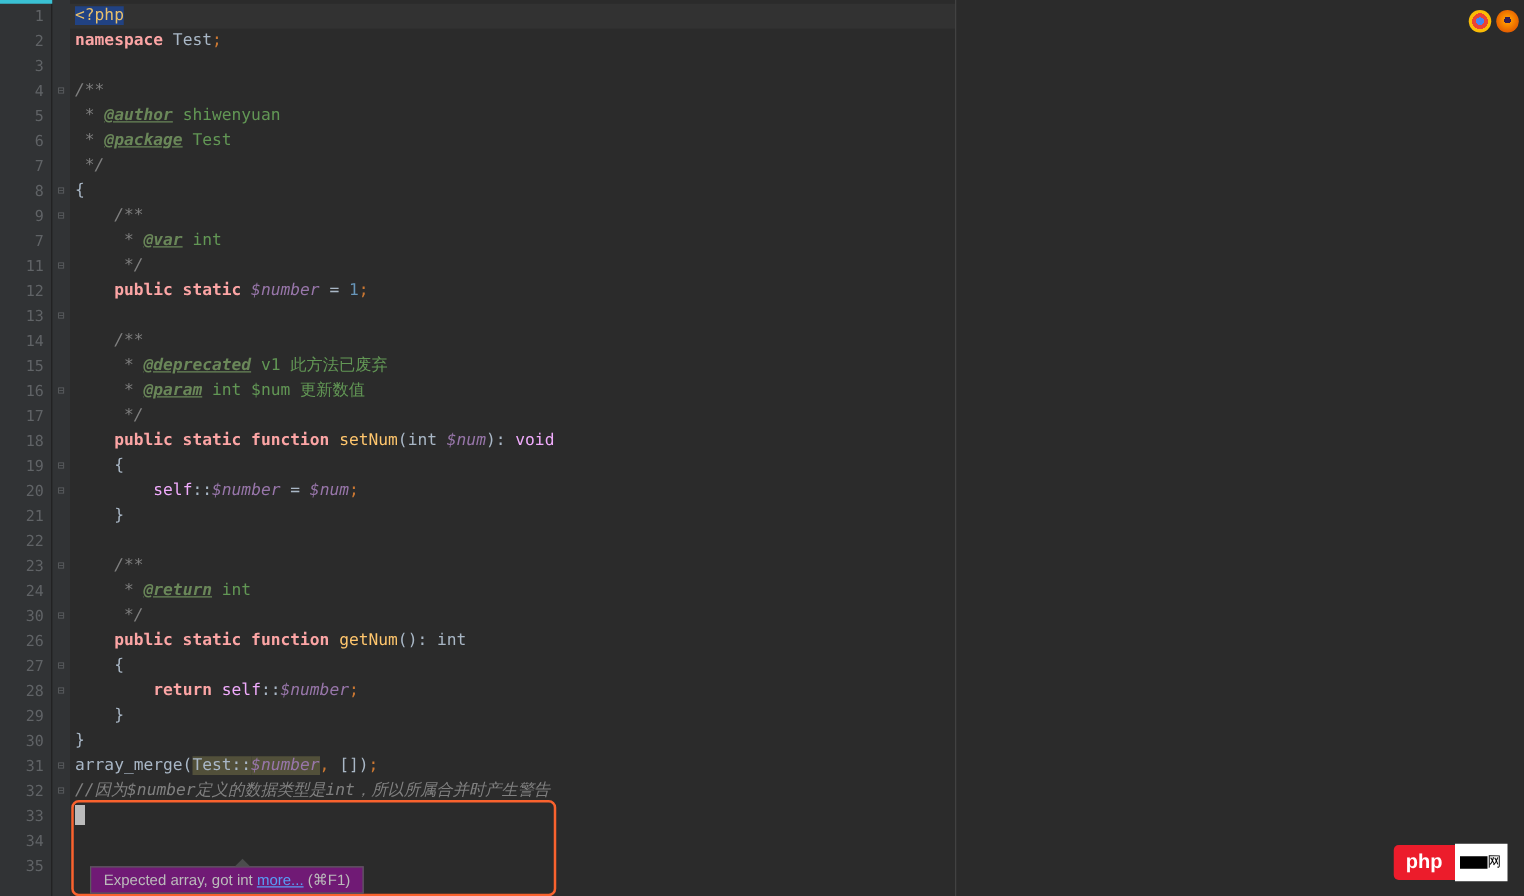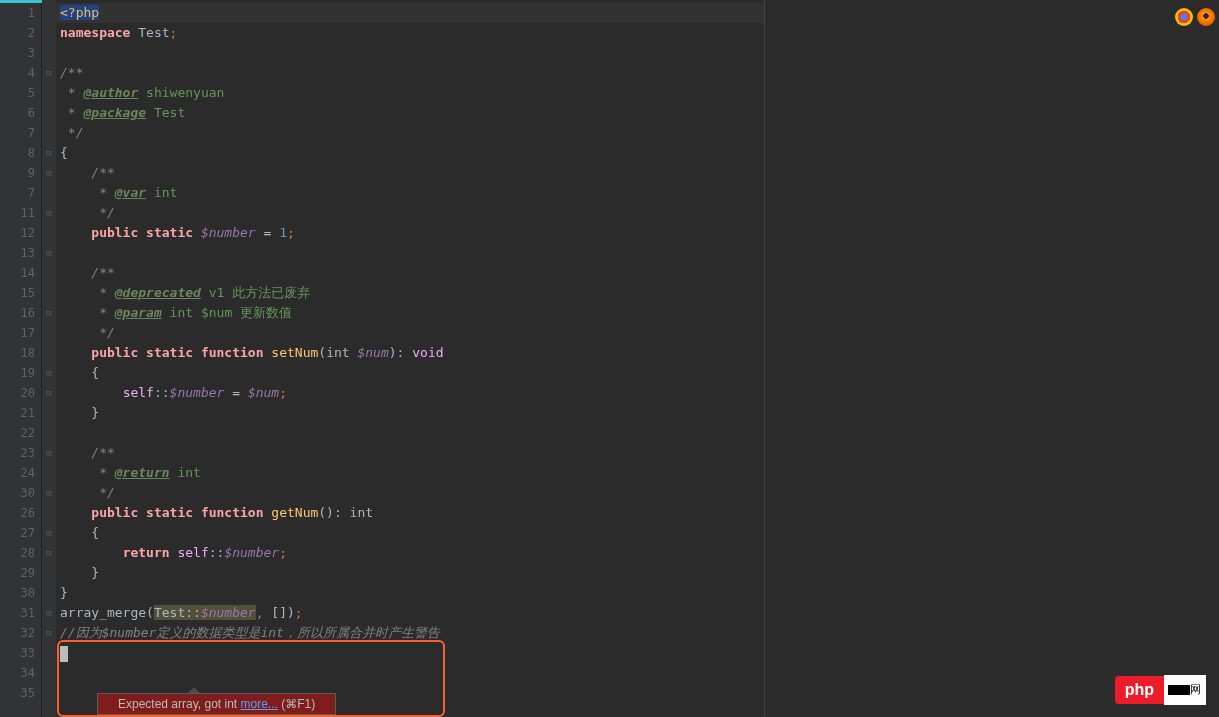--- a/index.html
+++ b/index.html
@@ -106,26 +106,26 @@
       left: 57px;
       top: 640px;
       width: 388px;
       height: 77px;
       border: 2px solid #f9622e;
       border-radius: 6px;
       pointer-events: none;
     }
     .tooltip {
       position: absolute;
-      left: 97px;
+      left: 72px;
       top: 693px;
-      background: #7f1d1d;
+      background: #701a75;
       border: 1px solid #5a5c5c;
       color: #bbbbbb;
-      padding: 3px 20px;
+      padding: 3px 10px;
       font-size: 12px;
       font-family: -apple-system, sans-serif;
       z-index: 10;
     }
     .tooltip-arrow {
       position: absolute;
       left: 188px;
       top: 687px;
       width: 0;
       height: 0;

